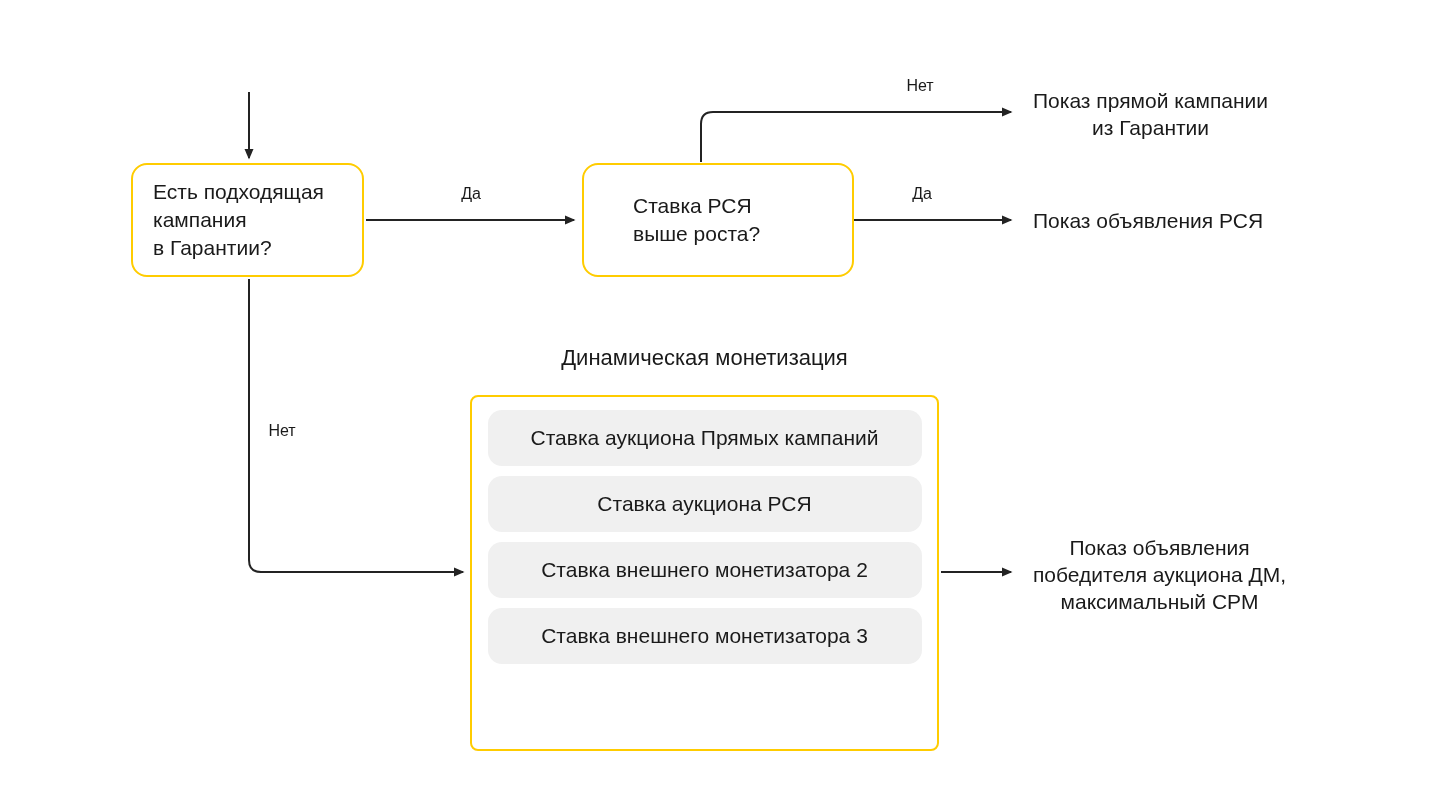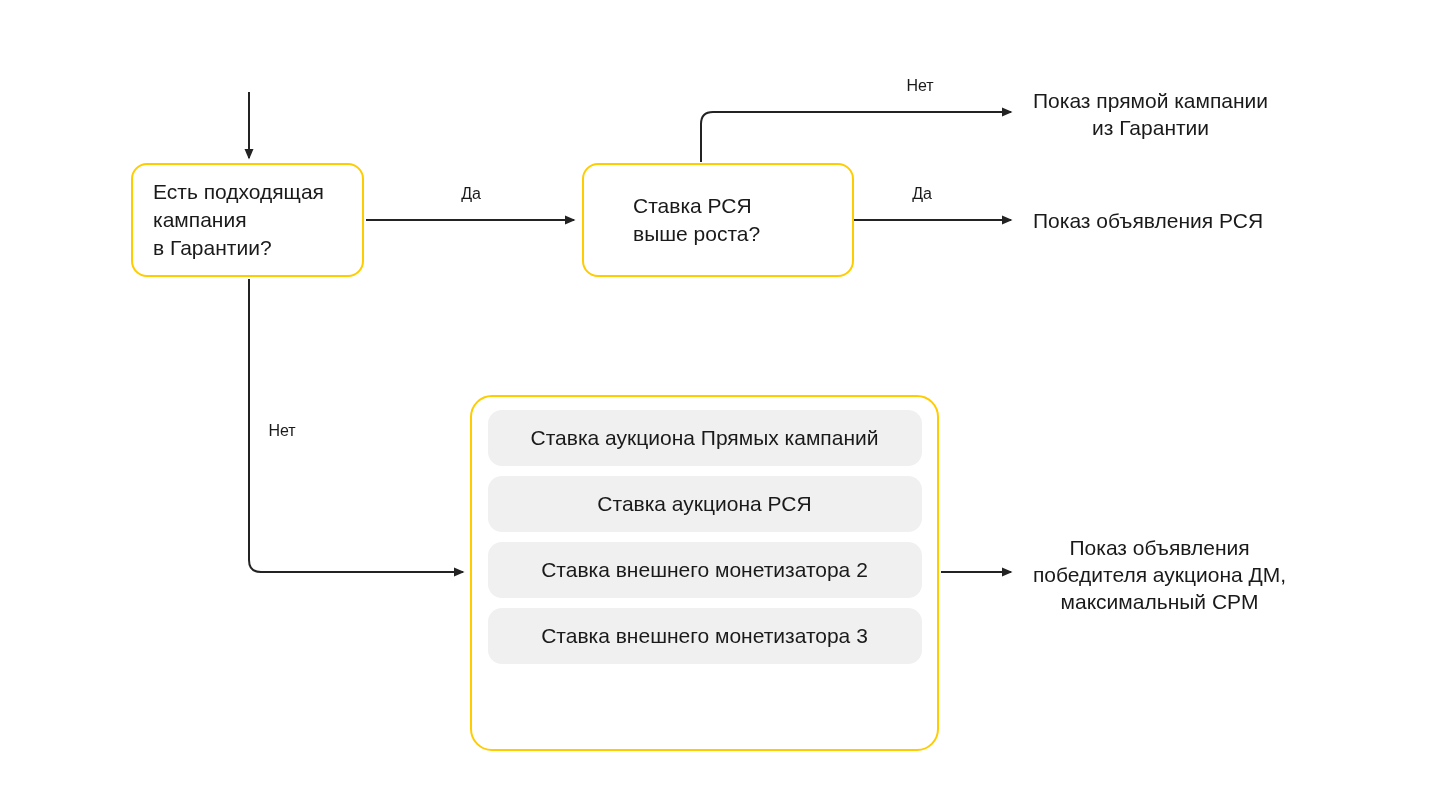--- a/index.html
+++ b/index.html
@@ -70,21 +70,21 @@
   .dm-title {
     left: 470px; top: 345px;
     width: 469px;
     text-align: center;
     font-size: 22px;
   }
   .dm-box {
     left: 470px; top: 395px;
     width: 469px; height: 356px;
     border: 2.5px solid #ffcc00;
-    border-radius: 22px;
+    border-radius: 8px;
     background: #ffffff;
     padding: 13px 15px;
   }
   .dm-pill {
     width: 434px;
     height: 56px;
     margin: 0 auto 10px auto;
     background: #f0f0f0;
     border-radius: 14px;
     display: flex;
@@ -137,20 +137,21 @@
   <div class="abs edge-label yes-2">Да</div>
   <div class="abs edge-label no-left">Нет</div>
 
   <div class="abs outcome outcome-direct">Показ прямой кампании
 из Гарантии</div>
   <div class="abs outcome outcome-rsya">Показ объявления РСЯ</div>
   <div class="abs outcome outcome-dm">Показ объявления
 победителя аукциона ДМ,
 максимальный CPM</div>
 
+  <div class="abs dm-title">Динамическая монетизация</div>
 
   <div class="abs dm-box">
     <div class="dm-pill">Ставка аукциона Прямых кампаний</div>
     <div class="dm-pill">Ставка аукциона РСЯ</div>
     <div class="dm-pill">Ставка внешнего монетизатора 2</div>
     <div class="dm-pill">Ставка внешнего монетизатора 3</div>
   </div>
 
 </div>
 

